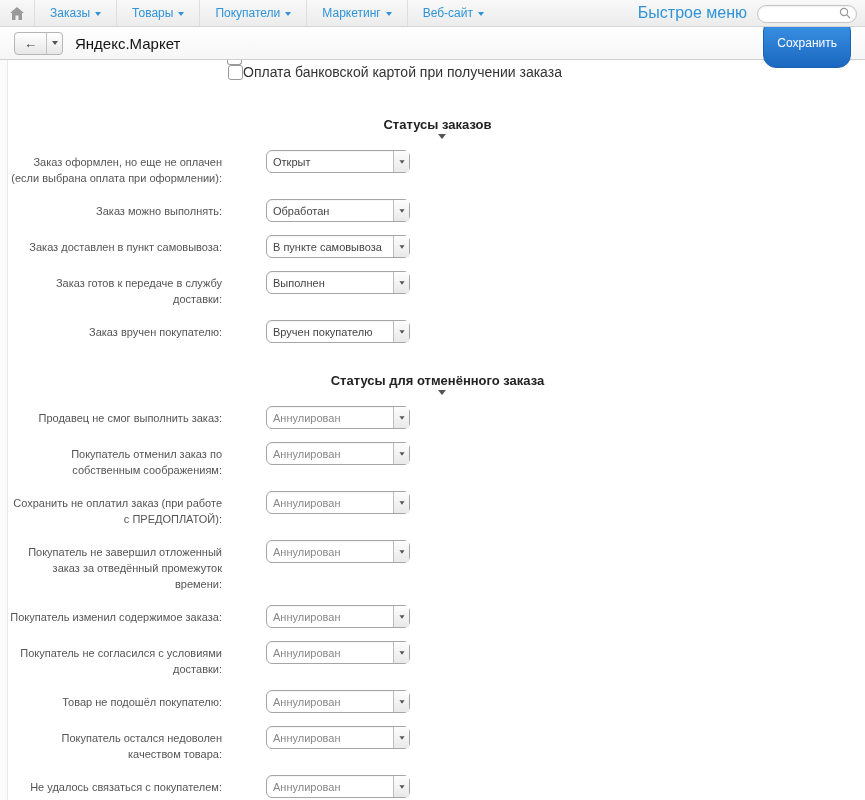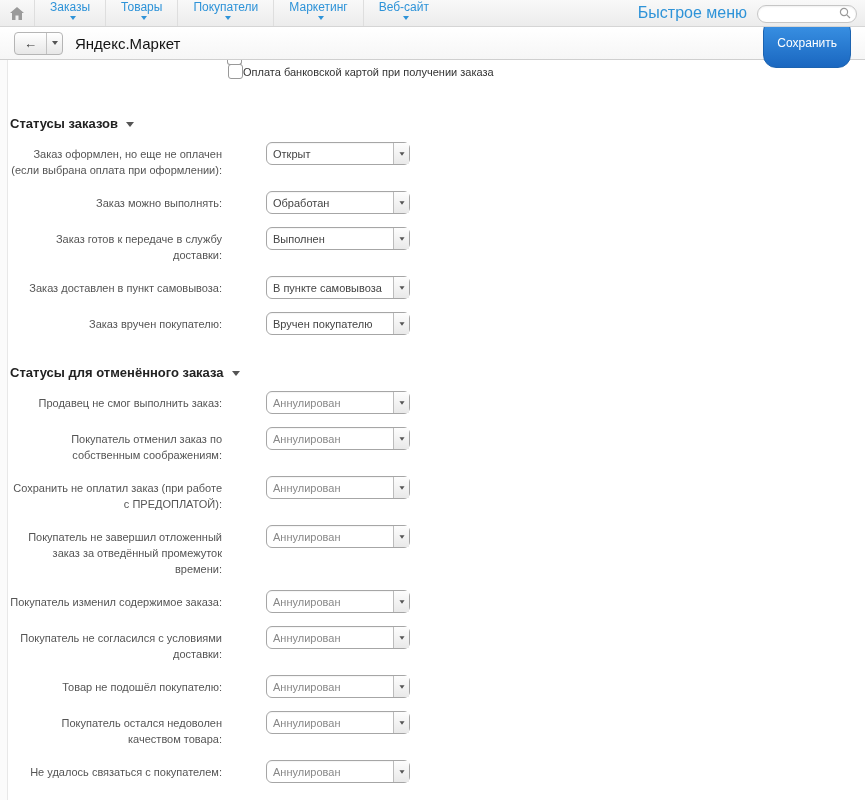--- a/index.html
+++ b/index.html
@@ -28,21 +28,20 @@
     cursor: pointer;
   }
   .nav-item {
     display: flex; align-items: center;
     padding: 0 15px;
     font-size: 12px;
     color: #2e93d8;
     border-left: 1px solid #dedede;
     cursor: pointer;
     white-space: nowrap;
-    flex-direction: column;
   }
   .nav-item:last-of-type { border-right: 1px solid #dedede; }
   .caret-blue {
     display: inline-block; width: 0; height: 0;
     border-left: 3px solid transparent; border-right: 3px solid transparent;
     border-top: 4px solid #2e93d8;
     margin-left: 5px; margin-top: 2px;
   }
   .nav-right {
     margin-left: auto;
@@ -142,27 +141,28 @@
     padding-top: 4px;
   }
   .checkbox-box {
     width: 15px; height: 15px;
     border: 1px solid #999;
     border-radius: 3px;
     background: #fff;
     flex: 0 0 auto;
     cursor: pointer;
   }
-  .checkbox-label { font-size: 11px; color: #333; cursor: pointer; }
+  .checkbox-label { font-size: 14px; color: #333; cursor: pointer; }
 
   .section-header {
     display: flex; align-items: center;
     margin: 37px 0 11px 0;
     font-size: 13px; font-weight: bold; color: #222;
     cursor: pointer;
+    flex-direction: column;
   }
   .section-caret {
     display: inline-block; width: 0; height: 0;
     border-left: 4px solid transparent; border-right: 4px solid transparent;
     border-top: 5px solid #555;
     margin-left: 8px; margin-top: 2px;
   }
   .section:nth-of-type(2) .section-header { margin-top: 30px; }
 
   .row { display: flex; margin-bottom: 13px; gap: 36px; }
@@ -292,36 +292,36 @@
       <div class="select">
         <span class="select-value">Обработан</span>
         <span class="select-btn">
           <span class="caret-dark"></span>
         </span>
       </div>
     </div>
   </div>
 
   <div class="row">
+    <label class="row-label">Заказ доставлен в пункт самовывоза:</label>
+    <div class="row-control">
+      <div class="select">
+        <span class="select-value">В пункте самовывоза</span>
+        <span class="select-btn">
+          <span class="caret-dark"></span>
+        </span>
+      </div>
+    </div>
+  </div>
+
+  <div class="row">
     <label class="row-label">Заказ готов к передаче в службу доставки:</label>
     <div class="row-control">
       <div class="select">
         <span class="select-value">Выполнен</span>
-        <span class="select-btn">
-          <span class="caret-dark"></span>
-        </span>
-      </div>
-    </div>
-  </div>
-
-  <div class="row">
-    <label class="row-label">Заказ доставлен в пункт самовывоза:</label>
-    <div class="row-control">
-      <div class="select">
-        <span class="select-value">В пункте самовывоза</span>
         <span class="select-btn">
           <span class="caret-dark"></span>
         </span>
       </div>
     </div>
   </div>
 
   <div class="row">
     <label class="row-label">Заказ вручен покупателю:</label>
     <div class="row-control">

